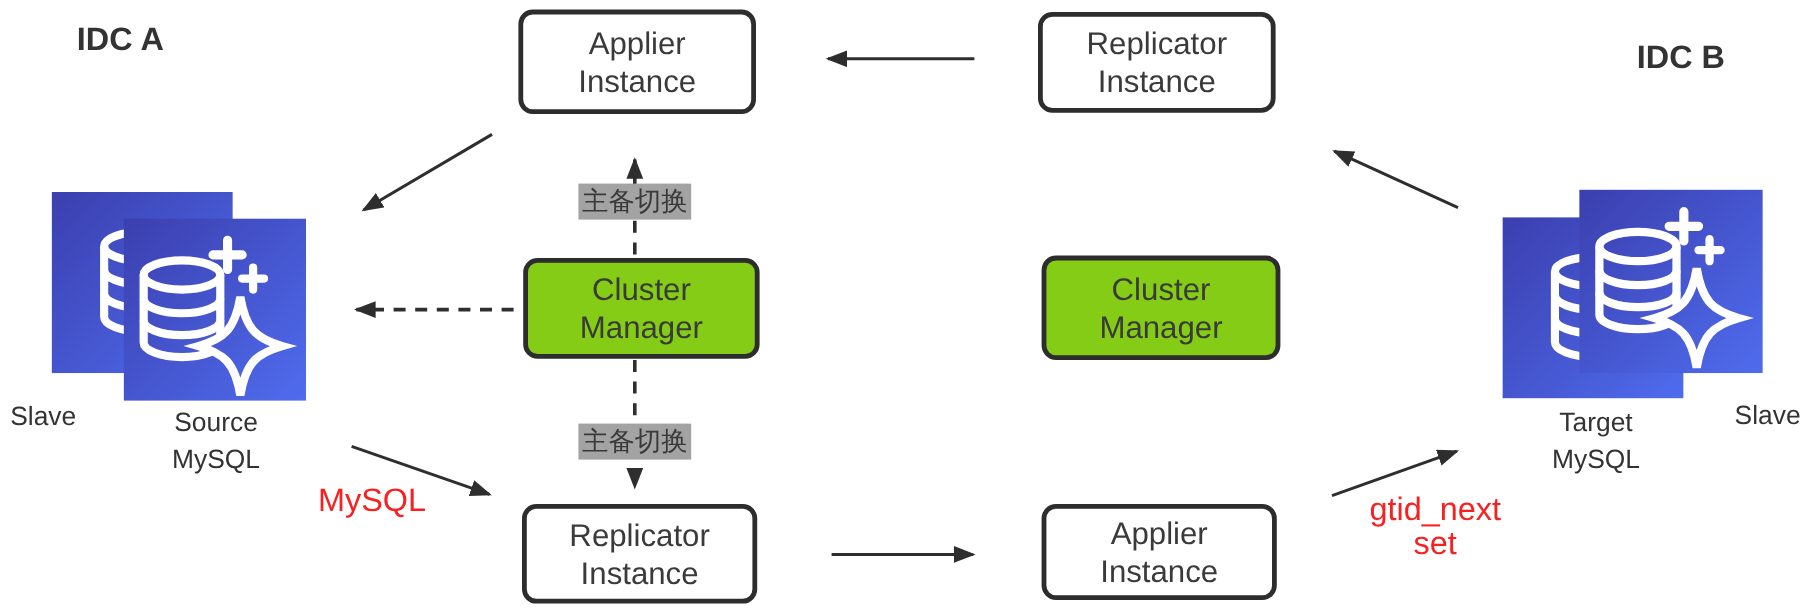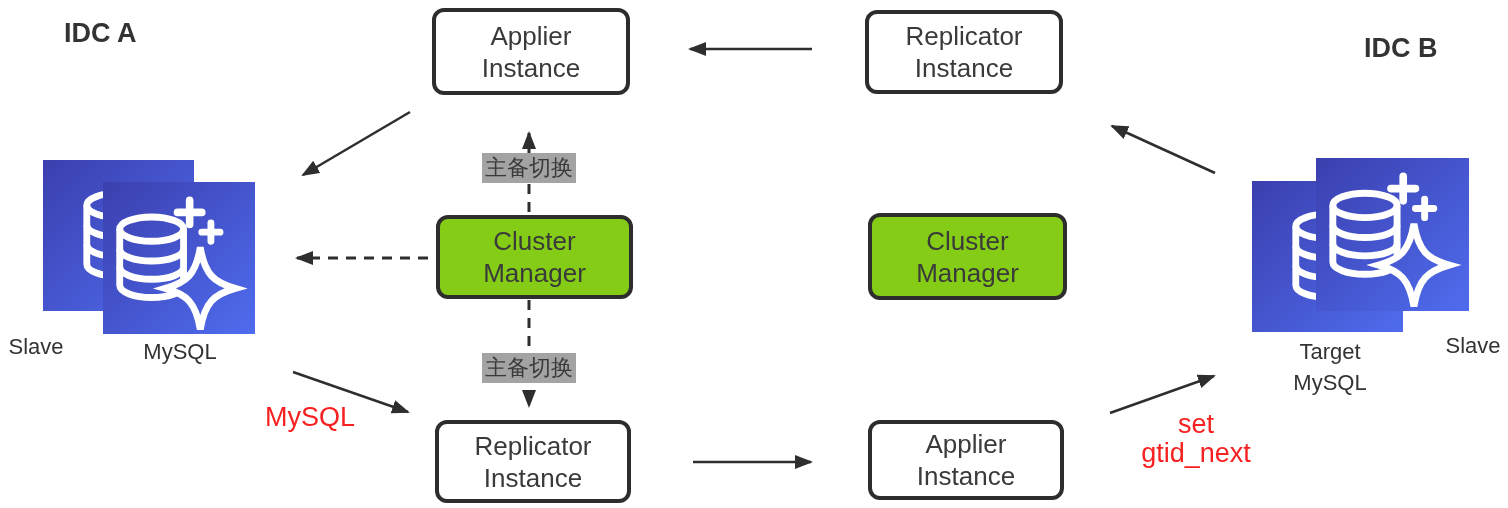--- a/index.html
+++ b/index.html
@@ -206,40 +206,41 @@
       <g stroke="#ffffff" fill="none" stroke-linecap="round">
         <path d="M57,12 V28 M49,20 H65" stroke-width="5"></path>
         <path d="M71,27 V39 M65,33 H77" stroke-width="4.5"></path>
       </g>
     </svg>
   </div>
 
   <div class="db-label" style="left:0px; top:331px; width:72px;">Slave</div>
 
   <div class="db-label" style="left:110px; top:336px; width:140px;">
+    <span>Source</span>
     <span>MySQL</span>
   </div>
 
   <div class="db-label" style="left:1260px; top:336px; width:140px;">
     <span>Target</span>
     <span>MySQL</span>
   </div>
 
   <div class="db-label" style="left:1437px; top:330px; width:72px;">Slave</div>
 
   <div class="failover-label" style="left:482px; top:153px;">主备切换</div>
   <div class="failover-label" style="left:482px; top:353px;">主备切换</div>
 
   <div class="red-label" style="left:248px; top:403px; width:124px;">
     <span>MySQL</span>
   </div>
 
   <div class="red-label" style="left:1134px; top:410px; width:124px;">
+    <span>gtid_next</span>
     <span>set</span>
-    <span>gtid_next</span>
   </div>
 
   <svg id="arrow-layer" width="1508" height="508">
     <defs>
       <marker id="ah" markerUnits="userSpaceOnUse" markerWidth="20" markerHeight="16" refX="16" refY="7" orient="auto">
         <path d="M0,0 L18,7 L0,14 Z" fill="#2e2e2e"></path>
       </marker>
     </defs>
     <line x1="812" y1="49" x2="690" y2="49" marker-end="url(#ah)"></line>
     <line x1="410" y1="112" x2="303" y2="175" marker-end="url(#ah)"></line>

